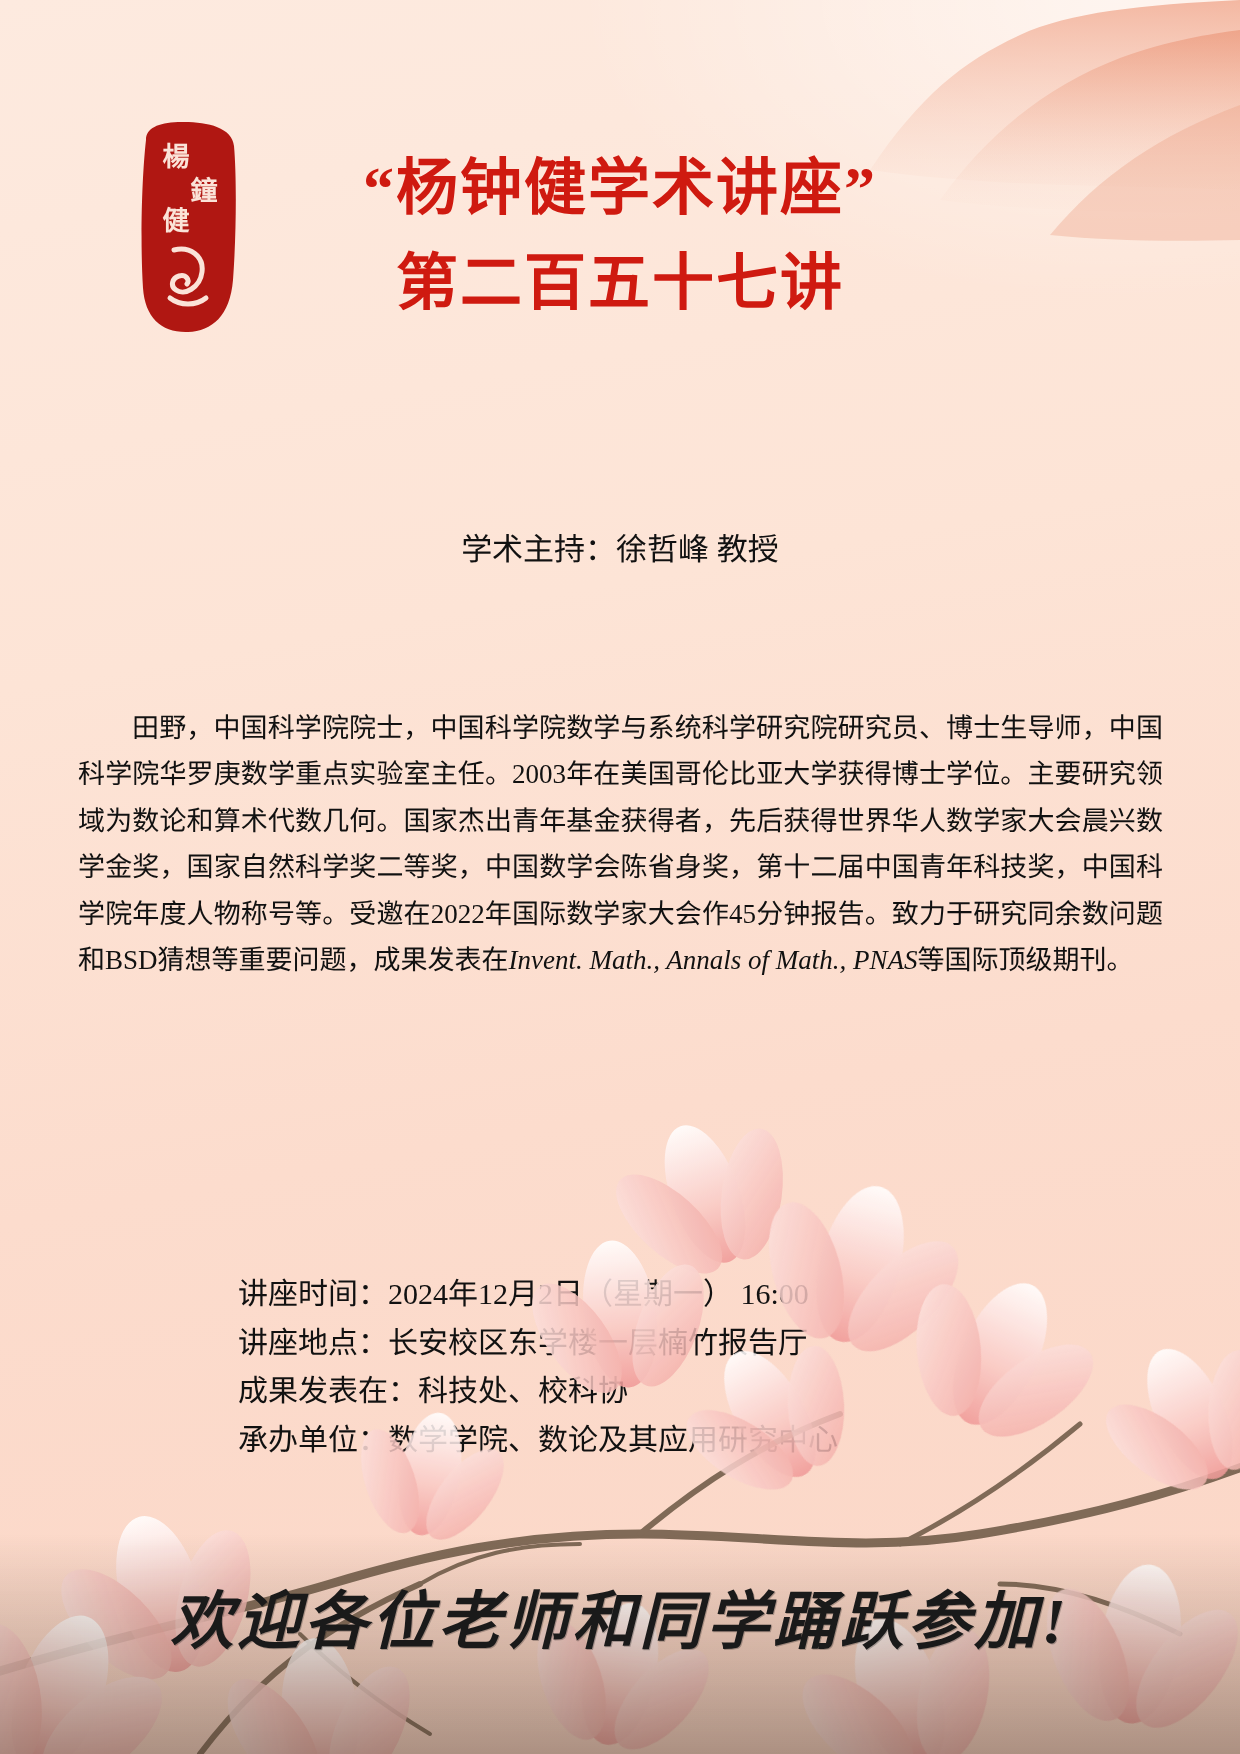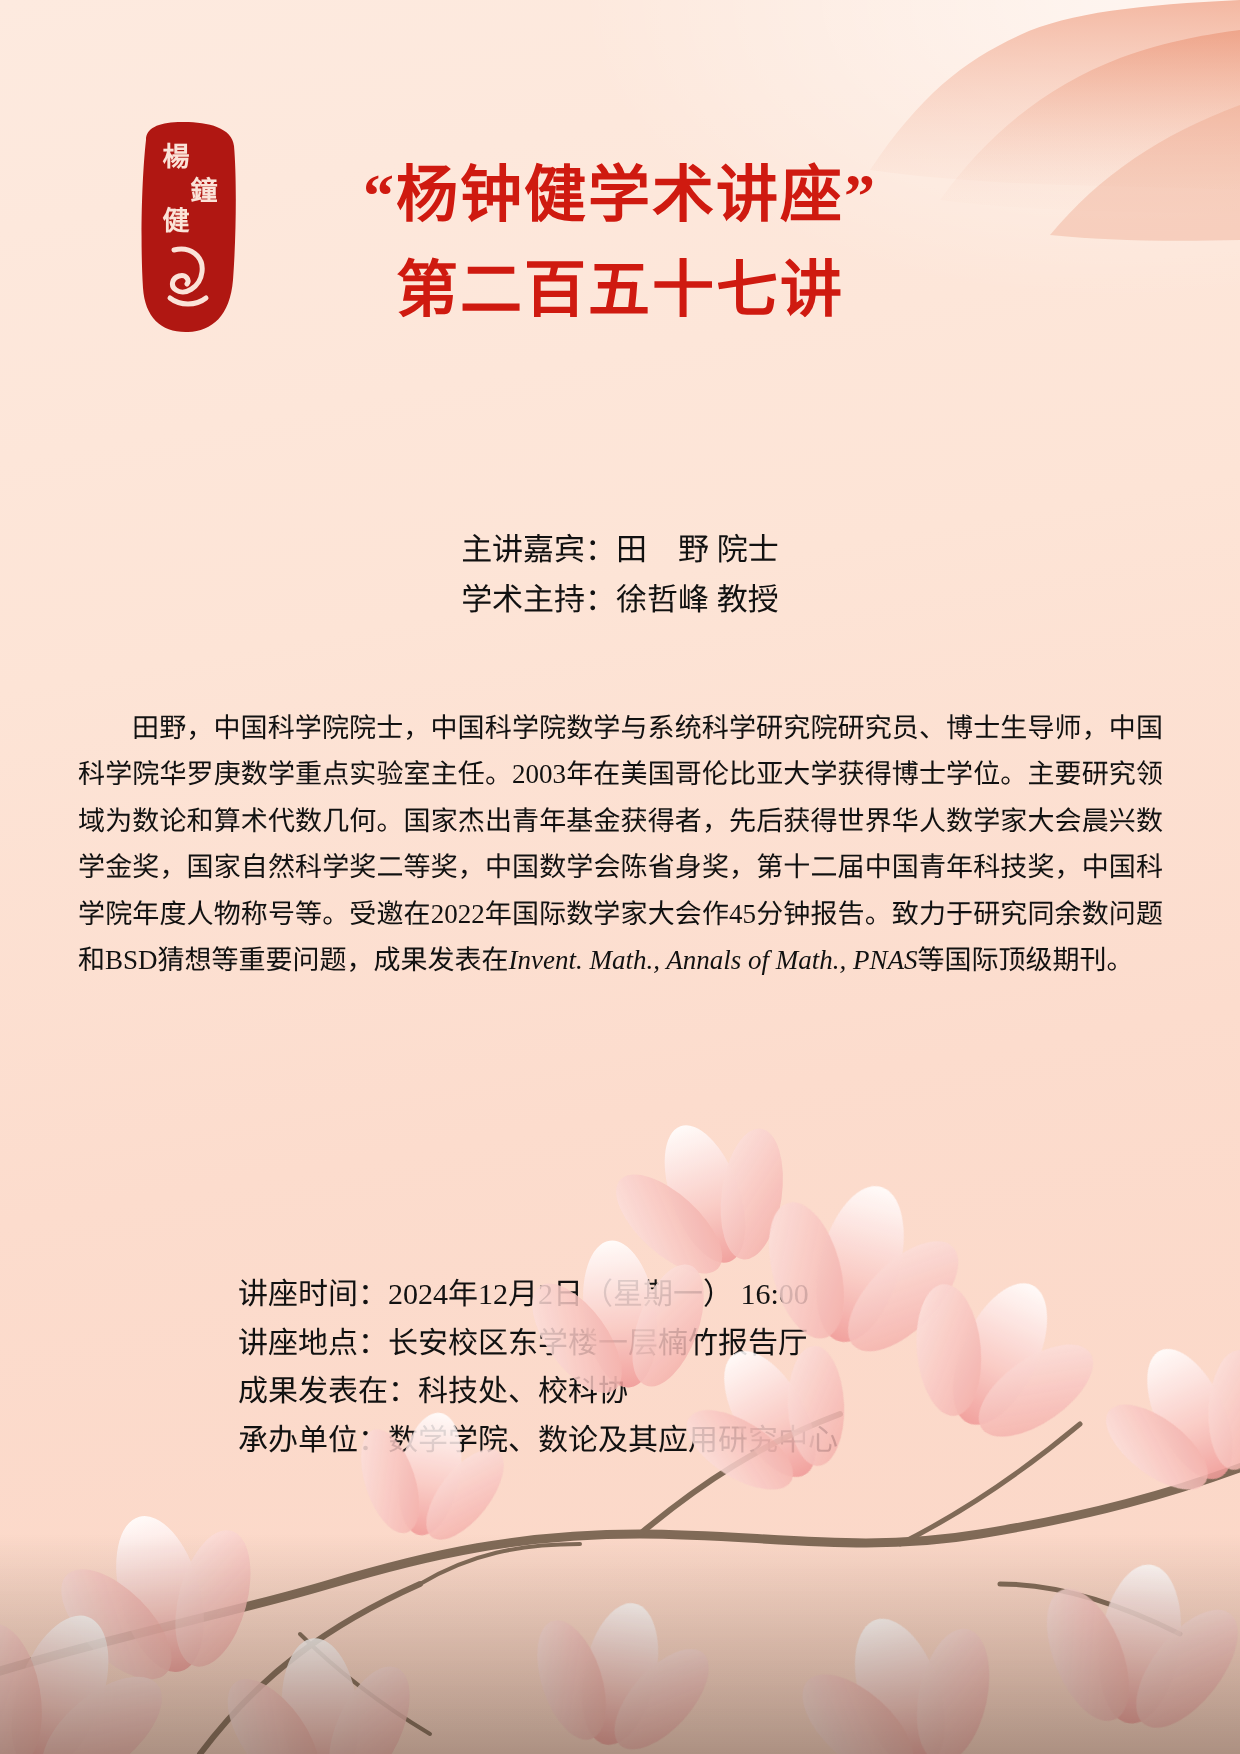--- a/index.html
+++ b/index.html
@@ -56,21 +56,21 @@
     width: 1240px;
     text-align: center;
   }
   .title-main {
     font-family: "Liberation Serif", serif;
     font-weight: bold;
     font-size: 62px;
     line-height: 1.28;
     color: #cf1a10;
     letter-spacing: 2px;
-    margin: 16px;
+    margin: 9px;
   }
   .title-sub {
     font-family: "Liberation Serif", serif;
     font-weight: bold;
     font-size: 62px;
     line-height: 1.28;
     color: #cf1a10;
     letter-spacing: 2px;
     margin: 16px;
   }
@@ -169,21 +169,20 @@
     <path d="M38,178 C48,186 64,186 74,178" fill="none" stroke="#fbe3d8" stroke-width="5" stroke-linecap="round"></path>
   </svg>
 
   <div class="header-block">
     <div class="title-main">“杨钟健学术讲座”</div>
     <div class="title-sub">第二百五十七讲</div>
   </div>
 
 
   <div class="people">
-    <div class="row">主讲嘉宾：田　野 院士</div>
     <div class="row">学术主持：徐哲峰 教授</div>
   </div>
 
   <div class="bio">
     <span>田野，中国科学院院士，中国科学院数学与系统科学研究院研究员、博士生导师，中国科学院华罗庚数学重点实验室主任。2003年在美国哥伦比亚大学获得博士学位。主要研究领域为数论和算术代数几何。国家杰出青年基金获得者，先后获得世界华人数学家大会晨兴数学金奖，国家自然科学奖二等奖，中国数学会陈省身奖，第十二届中国青年科技奖，中国科学院年度人物称号等。受邀在2022年国际数学家大会作45分钟报告。致力于研究同余数问题和BSD猜想等重要问题，成果发表在</span><i>Invent. Math., Annals of Math., PNAS</i><span>等国际顶级期刊。</span>
   </div>
 
   <div class="info">
     <div class="row">讲座时间：2024年12月2日（星期一） 16:00</div>
     <div class="row">讲座地点：长安校区东学楼一层楠竹报告厅</div>
@@ -282,14 +281,15 @@
       <g transform="translate(1190,300) rotate(-25)">
         <ellipse cx="0" cy="0" rx="34" ry="70" fill="url(#pet)"></ellipse>
         <ellipse cx="44" cy="16" rx="28" ry="60" fill="url(#pet2)" transform="rotate(28 44 16)"></ellipse>
         <ellipse cx="-44" cy="16" rx="28" ry="60" fill="url(#pet2)" transform="rotate(-28 -44 16)"></ellipse>
       </g>
     </g>
 
     <rect x="0" y="420" width="1240" height="220" fill="url(#darkfade)"></rect>
   </svg>
 
+  <div class="welcome">欢迎各位老师和同学踊跃参加!</div>
 
 </div>
 
 </body></html>

